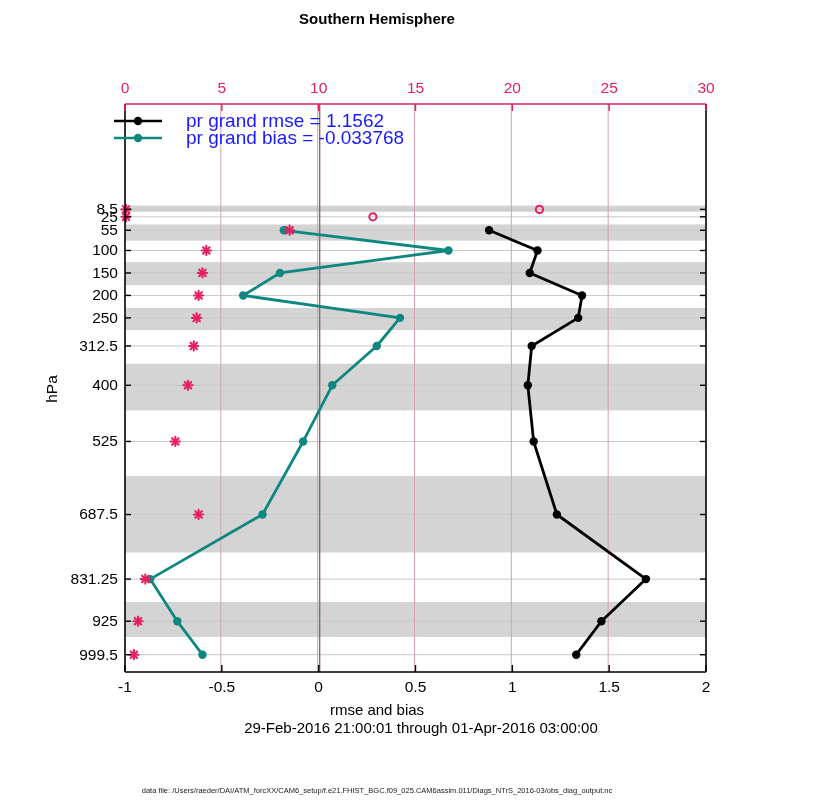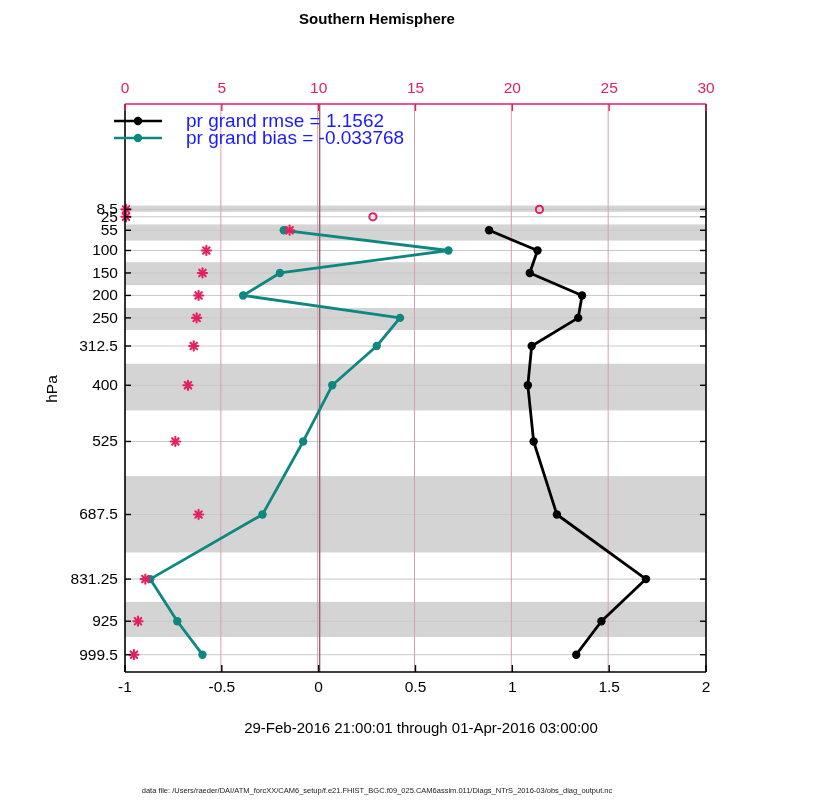--- a/index.html
+++ b/index.html
@@ -251,20 +251,21 @@
         <text x="118" y="390.3037974683544" text-anchor="end" fill="#000" font-size="15.5px">400</text>
         <text x="118" y="446.4746835443038" text-anchor="end" fill="#000" font-size="15.5px">525</text>
         <text x="118" y="519.496835443038" text-anchor="end" fill="#000" font-size="15.5px">687.5</text>
         <text x="118" y="584.0933544303798" text-anchor="end" fill="#000" font-size="15.5px">831.25</text>
         <text x="118" y="626.2215189873417" text-anchor="end" fill="#000" font-size="15.5px">925</text>
         <text x="118" y="659.6993670886076" text-anchor="end" fill="#000" font-size="15.5px">999.5</text>
       </g>
       <text x="57" y="389" text-anchor="middle" fill="#000" font-size="15.5px" transform="rotate(-90 57 389)">hPa</text>
     </svg>
   <div class="center-text title1">Southern Hemisphere</div>
+  <div class="center-text xlabel">rmse and bias</div>
   <div class="center-text daterange">29-Feb-2016 21:00:01 through 01-Apr-2016 03:00:00</div>
   <div class="center-text datafile">data file: /Users/raeder/DAI/ATM_forcXX/CAM6_setup/f.e21.FHIST_BGC.f09_025.CAM6assim.011/Diags_NTrS_2016-03/obs_diag_output.nc</div>
   <div id="legend">
       <div class="legend-row">
         <svg width="52" height="12">
           <line x1="2" x2="50" y1="6" y2="6" stroke="#000000" stroke-width="2.6"></line>
           <circle cx="26" cy="6" r="4.2" fill="#000000"></circle>
         </svg>
         <span class="legend-label" style="color: rgb(26, 26, 255);">pr grand rmse = 1.1562</span>
       </div>

